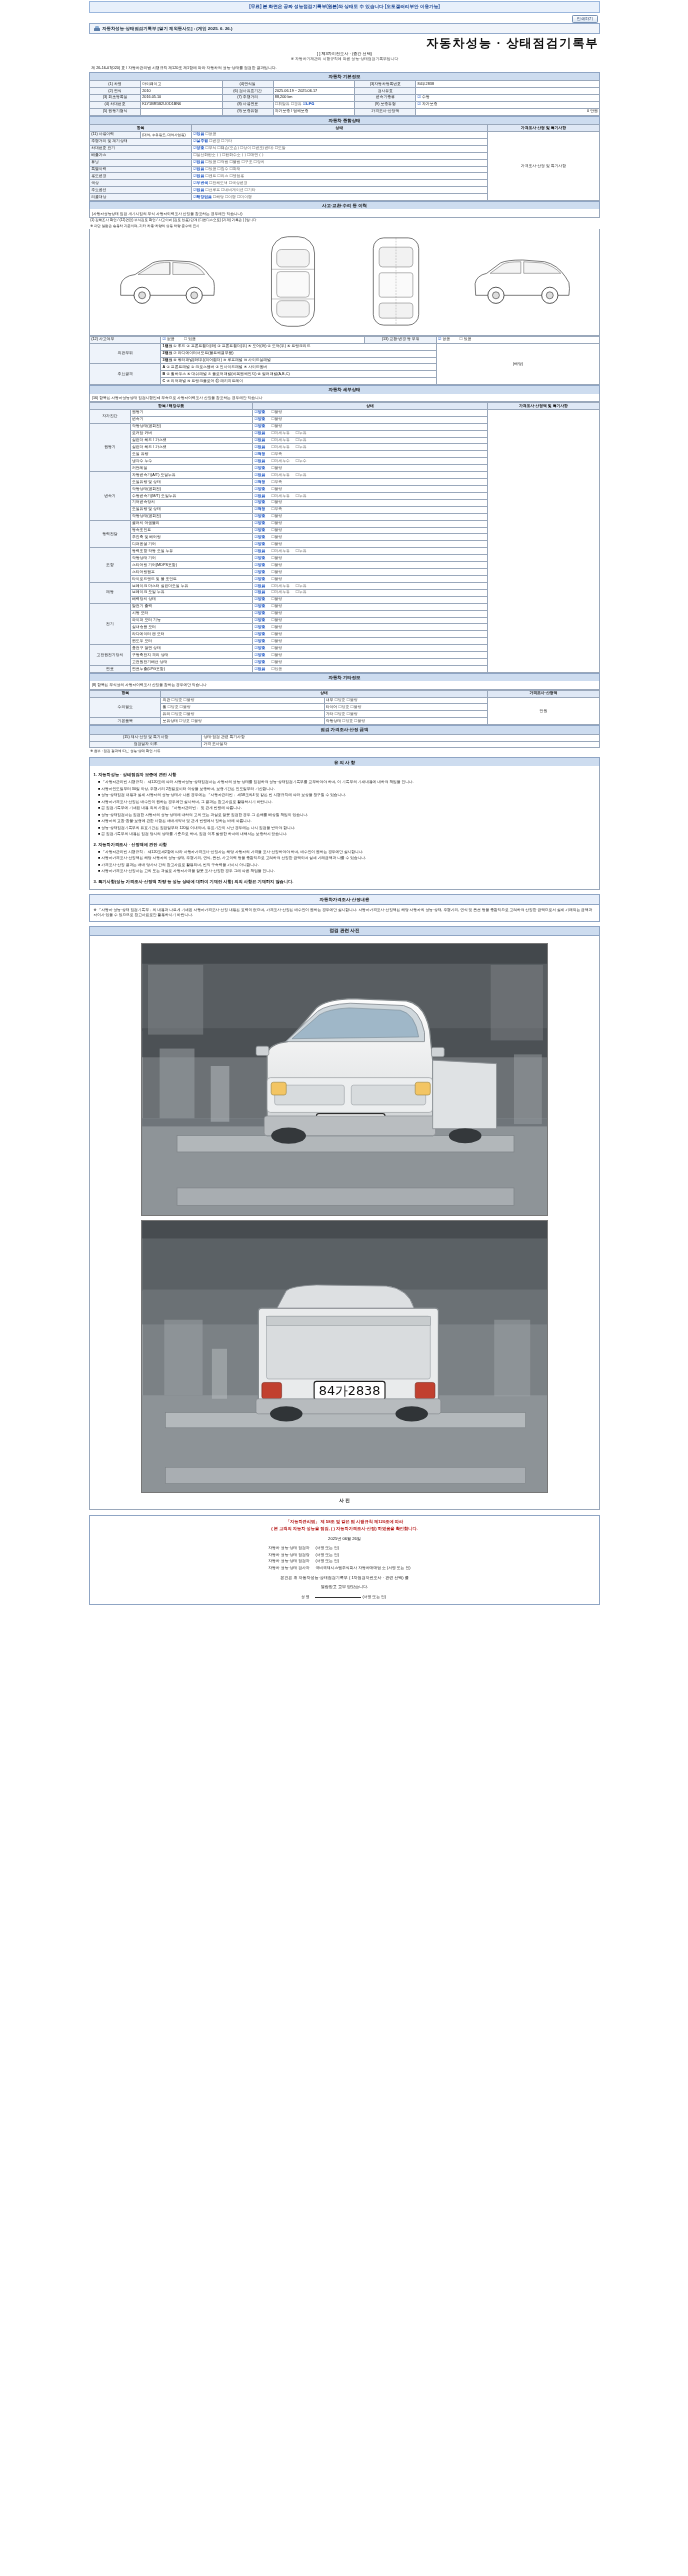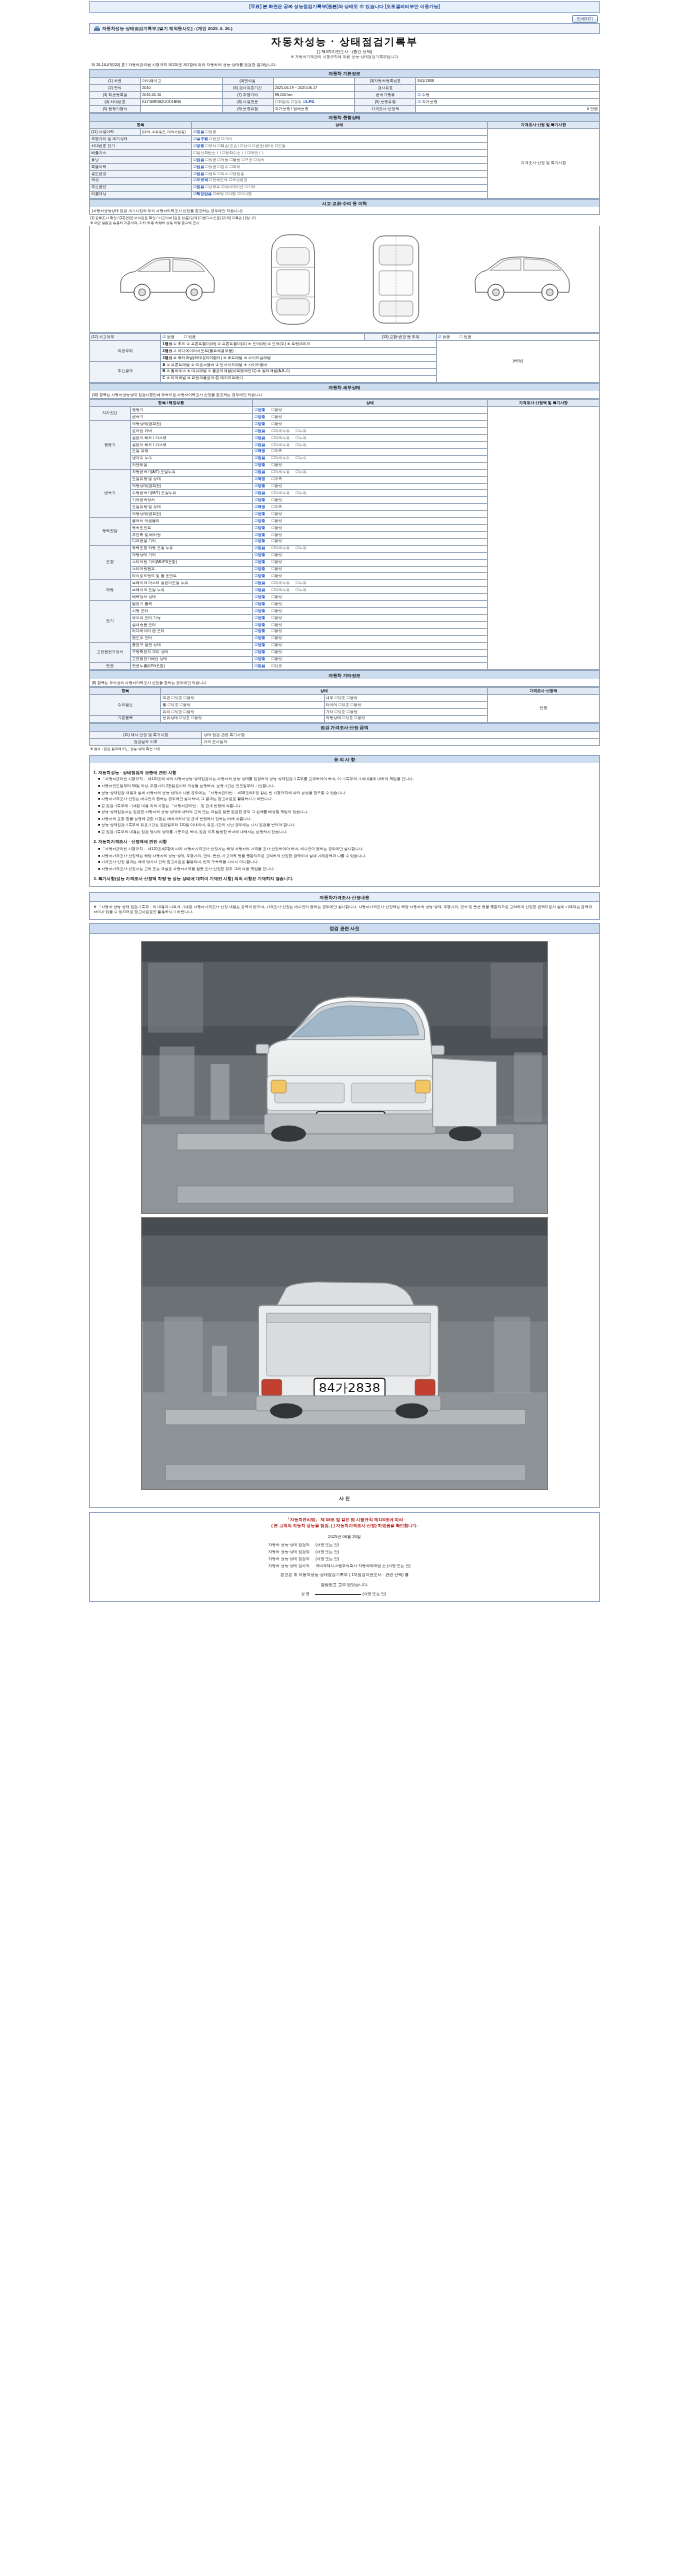--- a/index.html
+++ b/index.html
@@ -44,21 +44,21 @@
 
   table { border-collapse:collapse; width:100%; }
   td, th { border:0.6px solid #9aa8bb; padding:0.6px 1.2px; font-size:3.8px; line-height:1.25; vertical-align:middle; }
   .hdr { background:#dfe8f5; text-align:center; font-weight:bold; }
   .lbl { background:#eef3fa; }
   .ctr { text-align:center; }
   .rt { text-align:right; }
   .nb { border:none; }
   .blue { color:#1446a0; }
 
-  .doc-title { text-align:center; font-size:10px; font-weight:bold; letter-spacing:1.2px; padding:1.7px 0 0; }
+  .doc-title { text-align:right; font-size:12px; font-weight:bold; letter-spacing:1.2px; padding:1.7px 0 0; }
   .doc-sub { text-align:center; font-size:4.1px; padding:0 0 1.2px; }
   .doc-sub2 { text-align:center; font-size:3.8px; color:#333; padding-bottom:1.7px;}
   .lawline { font-size:3.8px; padding:1.2px 2.3px; }
 
   .sect-head {
     background:#cddcef; border:0.6px solid #8fa5c4; border-bottom:none;
     text-align:center; font-weight:bold; font-size:4.4px; padding:1.2px;
   }
   .sect-note { font-size:3.7px; padding:1.2px 1.7px; background:#fff; border:0.6px solid #9aa8bb; border-top:none; }
 

